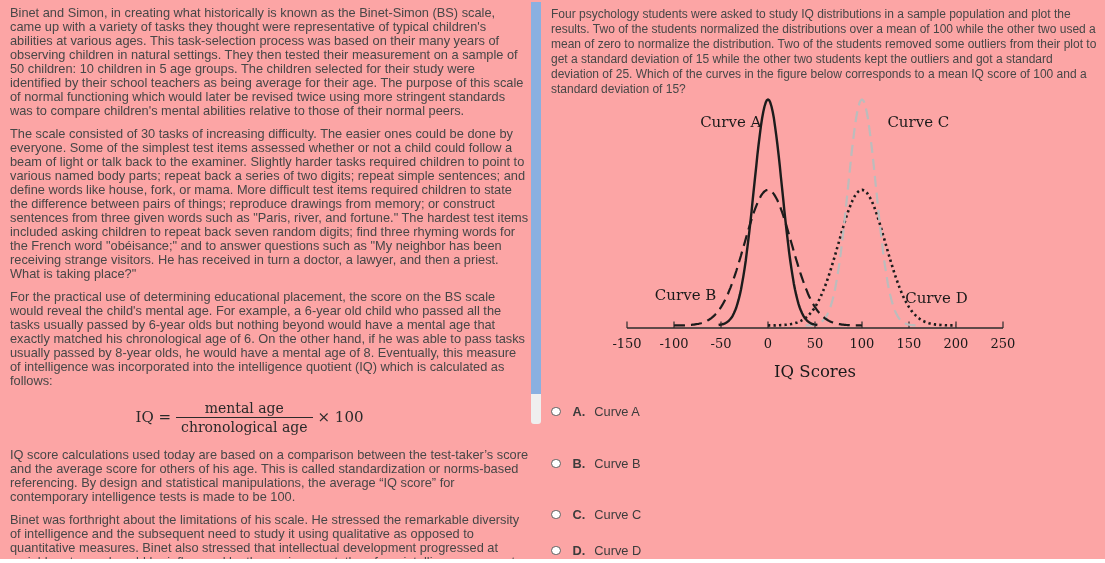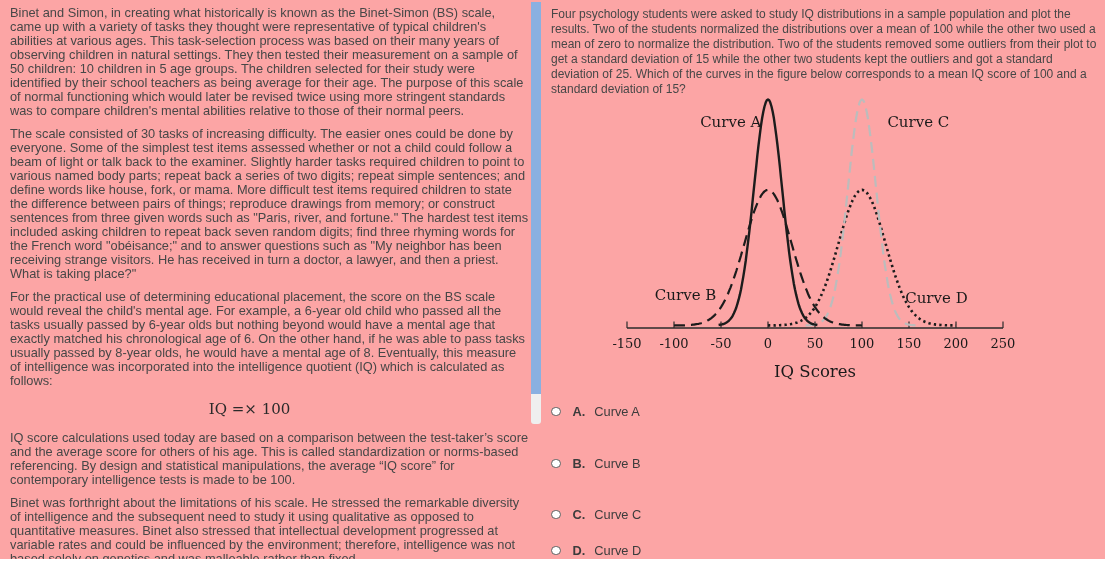--- a/index.html
+++ b/index.html
@@ -39,21 +39,21 @@
 </head>
 <body>
 
 <div class="stage">
 
   <div class="passage">
     <p>Binet and Simon, in creating what historically is known as the Binet-Simon (BS) scale, came up with a variety of tasks they thought were representative of typical children's abilities at various ages. This task-selection process was based on their many years of observing children in natural settings. They then tested their measurement on a sample of 50 children: 10 children in 5 age groups. The children selected for their study were identified by their school teachers as being average for their age. The purpose of this scale of normal functioning which would later be revised twice using more stringent standards was to compare children's mental abilities relative to those of their normal peers.</p>
     <p>The scale consisted of 30 tasks of increasing difficulty. The easier ones could be done by everyone. Some of the simplest test items assessed whether or not a child could follow a beam of light or talk back to the examiner. Slightly harder tasks required children to point to various named body parts; repeat back a series of two digits; repeat simple sentences; and define words like house, fork, or mama. More difficult test items required children to state the difference between pairs of things; reproduce drawings from memory; or construct sentences from three given words such as "Paris, river, and fortune." The hardest test items included asking children to repeat back seven random digits; find three rhyming words for the French word "obéisance;" and to answer questions such as "My neighbor has been receiving strange visitors. He has received in turn a doctor, a lawyer, and then a priest. What is taking place?"</p>
     <p>For the practical use of determining educational placement, the score on the BS scale would reveal the child's mental age. For example, a 6-year old child who passed all the tasks usually passed by 6-year olds but nothing beyond would have a mental age that exactly matched his chronological age of 6. On the other hand, if he was able to pass tasks usually passed by 8-year olds, he would have a mental age of 8. Eventually, this measure of intelligence was incorporated into the intelligence quotient (IQ) which is calculated as follows:</p>
     <div class="formula">
-      <span>IQ =</span><span>× 100</span>
+      <span>IQ =</span><span class="frac"><span class="num">mental age</span><span class="den">chronological age</span></span><span>× 100</span>
     </div>
     <p>IQ score calculations used today are based on a comparison between the test-taker’s score and the average score for others of his age. This is called standardization or norms-based referencing. By design and statistical manipulations, the average “IQ score” for contemporary intelligence tests is made to be 100.</p>
     <p>Binet was forthright about the limitations of his scale. He stressed the remarkable diversity of intelligence and the subsequent need to study it using qualitative as opposed to quantitative measures. Binet also stressed that intellectual development progressed at variable rates and could be influenced by the environment; therefore, intelligence was not based solely on genetics and was malleable rather than fixed.</p>
   </div>
 
   <div class="scroll-tail"></div>
   <div class="scroll-thumb"></div>
 
   <p class="qtext">Four psychology students were asked to study IQ distributions in a sample population and plot the results. Two of the students normalized the distributions over a mean of 100 while the other two used a mean of zero to normalize the distribution. Two of the students removed some outliers from their plot to get a standard deviation of 15 while the other two students kept the outliers and got a standard deviation of 25. Which of the curves in the figure below corresponds to a mean IQ score of 100 and a standard deviation of 15?</p>
 

